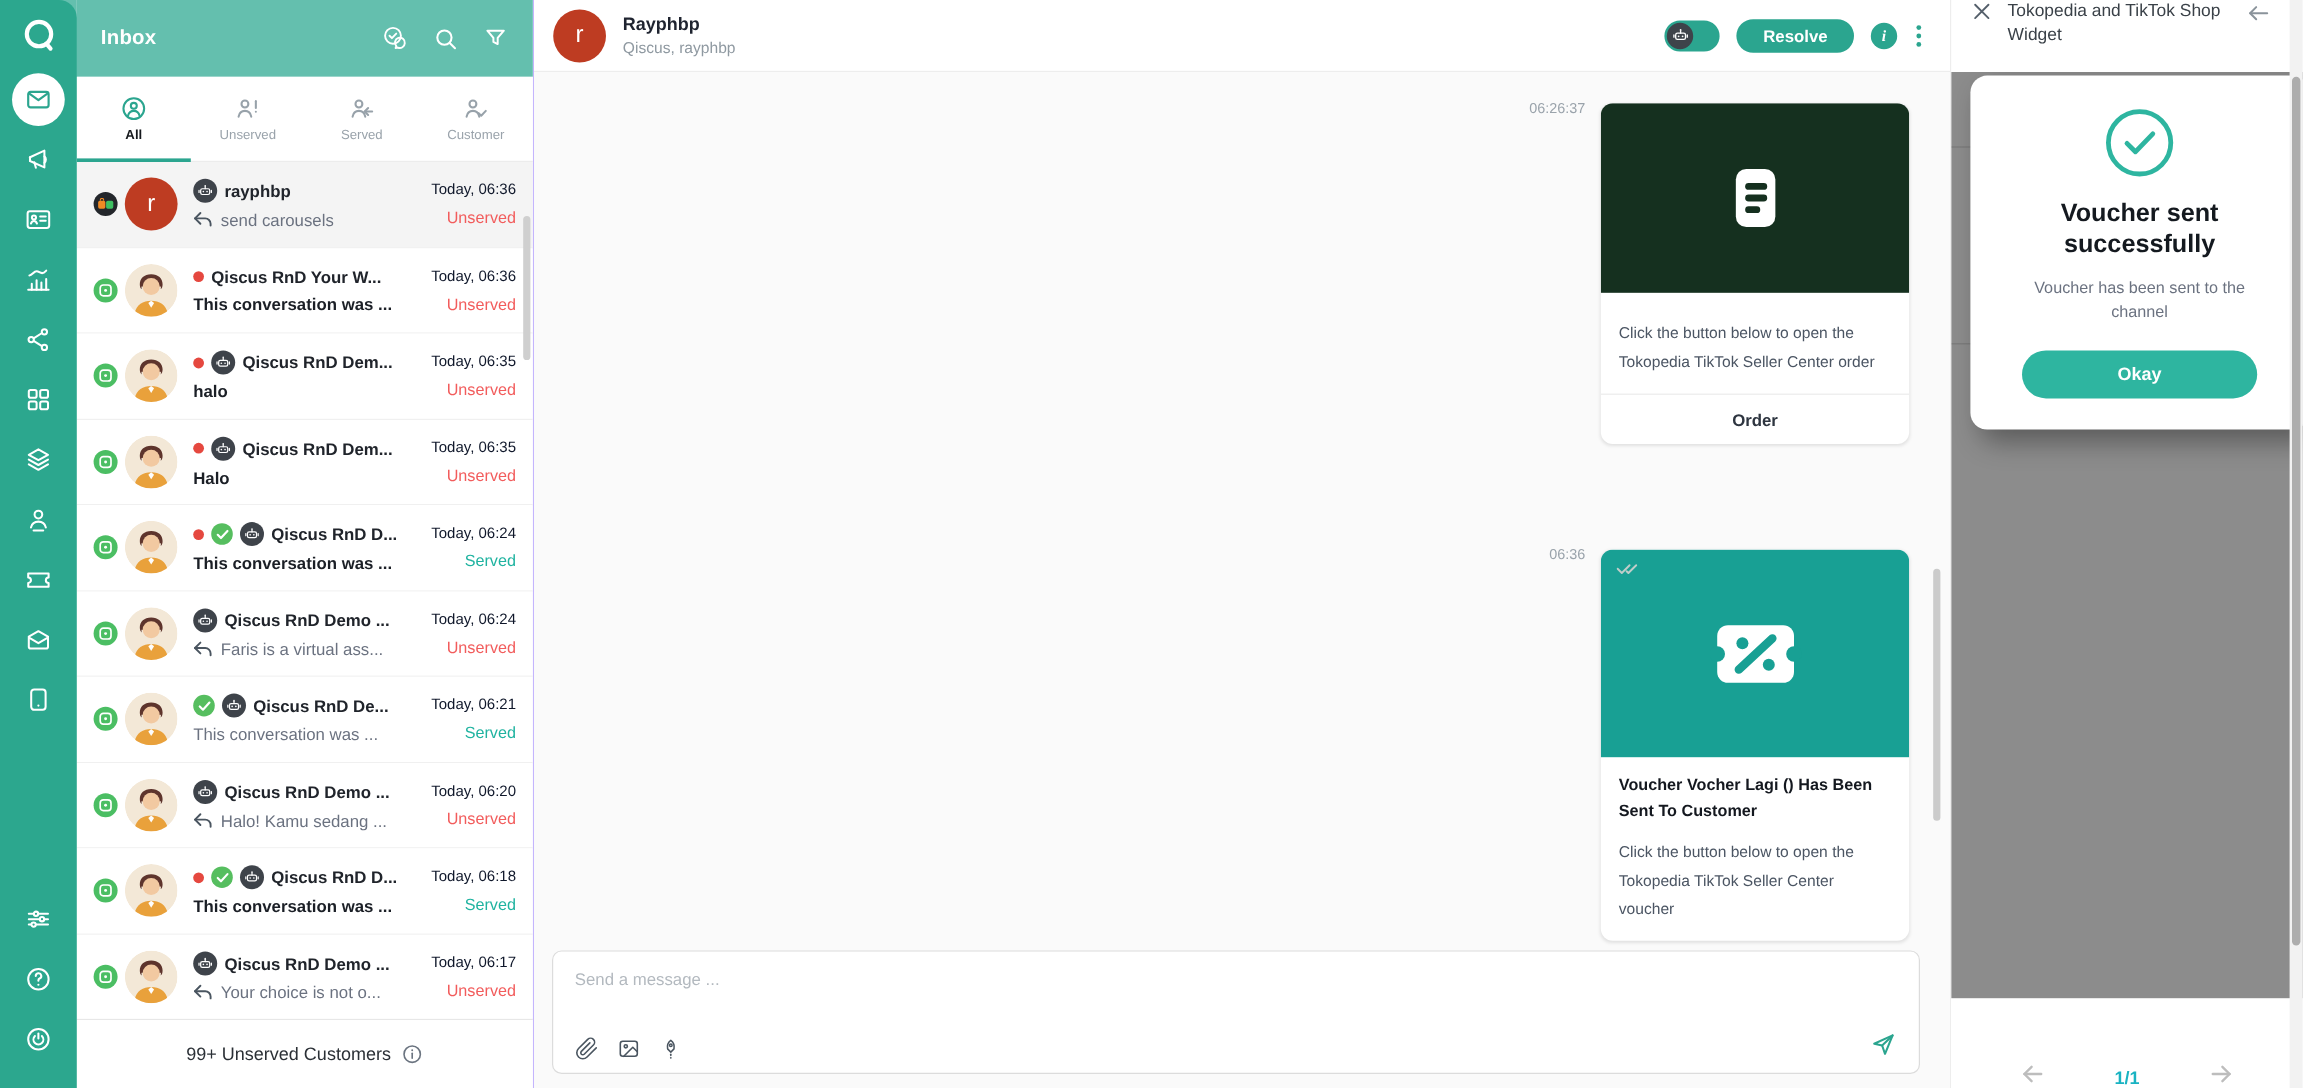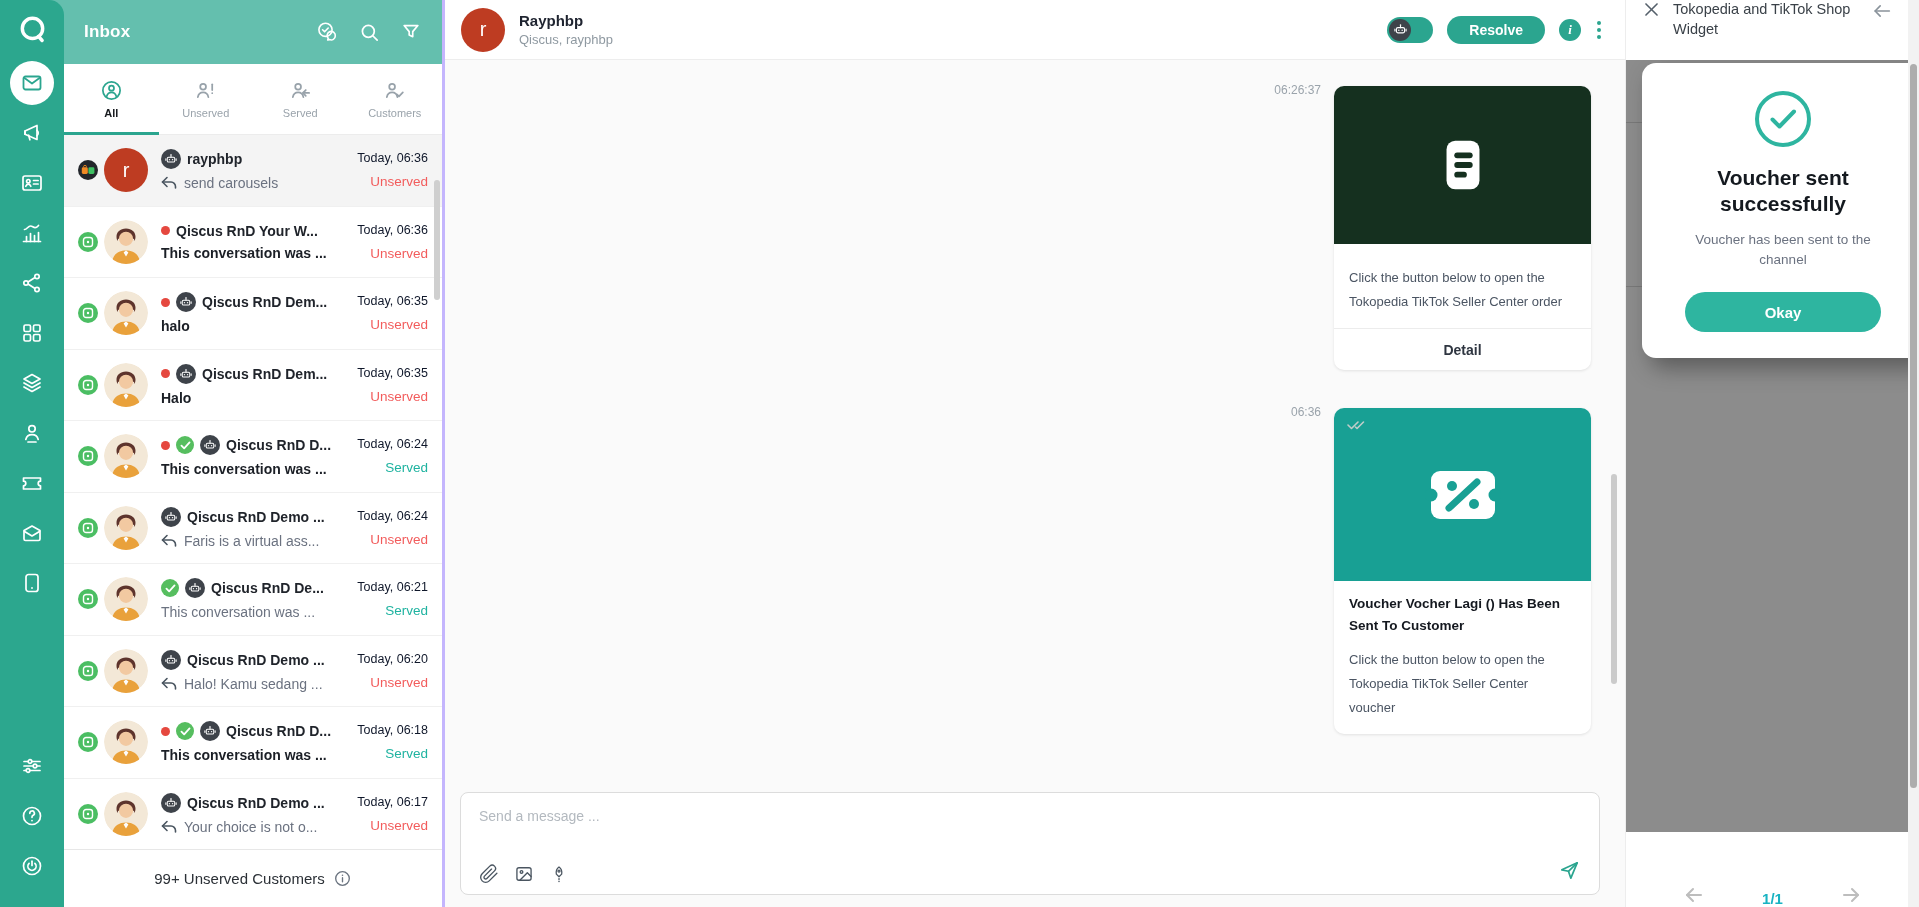--- a/index.html
+++ b/index.html
@@ -8,21 +8,21 @@
   .corner{position:absolute;left:48px;top:0;width:18px;height:64px;background:#64BFAE;z-index:0}
   
   .rail{position:relative;z-index:1;width:64px;background:#2CA78E;display:flex;flex-direction:column;align-items:center;border-top-right-radius:15px;flex:none}
   .rail-item{width:64px;height:50px;display:flex;align-items:center;justify-content:center;color:#fff;cursor:pointer}
   .rail-item .ic{display:flex;align-items:center;justify-content:center;color:#fff}
   .rail-item.logo{height:58px;cursor:default}
   .rail-item.active .ic{width:44px;height:44px;background:#fff;border-radius:50%;color:#2BA58F}
   .rail-spacer{flex:1}
   .rail-bottom{padding-bottom:16px}
   
-  .inbox{width:381px;flex:none;display:flex;flex-direction:column;background:#fff;border-right:3px solid #c4b5fd;position:relative;z-index:0}
+  .inbox{width:381px;flex:none;display:flex;flex-direction:column;background:#fff;border-right:1px solid #c4b5fd;position:relative;z-index:0}
   .inbox-head{height:64px;background:#64BFAE;display:flex;align-items:center;padding:0 20px;color:#fff}
   .inbox-title{font-size:17px;font-weight:600;letter-spacing:.2px}
   .inbox-head-icons{margin-left:auto;display:flex;gap:19px;align-items:center}
   .hicon{display:flex;cursor:pointer;color:#fff}
   .tabs{height:71px;display:flex;border-bottom:1px solid #ECECEC;background:#fff}
   .tab{flex:1;display:flex;flex-direction:column;align-items:center;justify-content:center;gap:5px;position:relative;cursor:pointer;color:#98A2AA}
   .tab .tlabel{font-size:11px;color:#9AA3AB}
   .tab.active{color:#2BA58F}
   .tab.active .tlabel{color:#16191d;font-weight:700}
   .tab.active::after{content:"";position:absolute;left:0;right:0;bottom:-1px;height:3px;background:#2BA58F}
@@ -59,21 +59,21 @@
   .chat-name{font-size:15px;font-weight:700;color:#1F2430}
   .chat-sub{font-size:13px;color:#8F99A1;margin-top:3px}
   .chat-head-right{margin-left:auto;display:flex;align-items:center;gap:14px}
   .bot-toggle{width:46px;height:26px;border-radius:13px;background:#2BA58F;display:flex;align-items:center;padding:2px;cursor:pointer}
   .bot-toggle .bot-badge{width:22px;height:22px;background:#3E434A}
   .resolve-btn{height:28px;padding:0 22px;border:none;border-radius:14px;background:#2BA58F;color:#fff;font-size:14px;font-weight:700;cursor:pointer;font-family:inherit}
   .info-chip{width:22px;height:22px;border-radius:50%;background:#2BA58F;color:#fff;font-size:13px;font-weight:700;display:flex;align-items:center;justify-content:center;font-family:"Liberation Serif",serif;font-style:italic;cursor:pointer}
   .kebab{display:flex;flex-direction:column;gap:3px;cursor:pointer;padding:2px}
   .kebab i{width:4px;height:4px;border-radius:50%;background:#2BA58F}
   .thread{flex:1;overflow:hidden;display:flex;flex-direction:column;align-items:flex-end;padding:26px 34px 0 0;position:relative}
-  .msg{display:flex;align-items:flex-start;gap:13px;margin-bottom:38px}
+  .msg{display:flex;align-items:flex-start;gap:13px;margin-bottom:88px}
   .ts{font-size:12px;color:#9AA3AB;margin-top:-3px}
   .card{width:257px;background:#fff;border-radius:10px;box-shadow:0 1px 3px rgba(0,0,0,.10);overflow:hidden}
   .card-img{display:flex;align-items:center;justify-content:center;position:relative}
   .card.order .card-img{height:158px;background:#15301F}
   .card.voucher .card-img{height:173px;background:#18A094}
   .ticks{position:absolute;top:9px;left:13px}
   .card-body{padding:12px 15px 14px}
   .card-title{font-size:13.5px;font-weight:700;color:#14181F;line-height:1.65}
   .card-desc{margin-top:10px;font-size:13px;color:#4B5563;line-height:1.85}
   .card-action{border-top:1px solid #ECECEC;height:42px;display:flex;align-items:center;justify-content:center;font-size:14px;font-weight:600;color:#2E3540;cursor:pointer}
@@ -300,21 +300,21 @@
             <path d="m17.5 11.5-3 3 3 3"></path>
           </svg>
         <span class="tlabel">Served</span>
       </div>
       <div class="tab">
         <svg width="23" height="23" viewBox="0 0 24 24" fill="none" stroke="currentColor" stroke-width="1.8" stroke-linecap="round" stroke-linejoin="round">
             <circle cx="9.5" cy="8" r="3"></circle>
             <path d="M4 19c.6-3.4 2.9-5 5.5-5s4.9 1.6 5.5 5"></path>
             <path d="m14.5 16 2.2 2.2 4-4.2"></path>
           </svg>
-        <span class="tlabel">Customers</span>
+        <span class="tlabel">Customer</span>
       </div>
     </div>
 
     <div class="convos" id="convo-list">
       <div class="convo selected">
     <div class="avwrap">
       <span class="ch-badge ch-marketplace">
               <svg width="14" height="11" viewBox="0 0 14 11">
                 <path d="M2.6 2.3V1.7a1.4 1.4 0 0 1 2.8 0v.6" stroke="#F08A24" fill="none" stroke-width="0.9"></path>
                 <rect x="0.8" y="2.3" width="6" height="6.6" rx="1.4" fill="#F08A24"></rect>
@@ -816,21 +816,21 @@
             <svg width="62" height="62" viewBox="0 0 64 64">
                 <rect x="15" y="7" width="34" height="50" rx="9" fill="#fff"></rect>
                 <rect x="23" y="19" width="19" height="6" rx="3" fill="#15301F"></rect>
                 <rect x="23" y="29" width="19" height="6" rx="3" fill="#15301F"></rect>
                 <rect x="23" y="39" width="13" height="6" rx="3" fill="#15301F"></rect>
               </svg>
           </div>
           <div class="card-body">
             <div class="card-desc">Click the button below to open the Tokopedia TikTok Seller Center order</div>
           </div>
-          <div class="card-action">Detail</div>
+          <div class="card-action">Order</div>
         </div>
       </div>
 
       <div class="msg">
         <span class="ts">06:36</span>
         <div class="card voucher">
           <div class="card-img">
             <span class="ticks">
               <svg width="20" height="12" viewBox="0 0 20 12" fill="none" stroke="#BFCDC9" stroke-width="1.6" stroke-linecap="round" stroke-linejoin="round">
                   <path d="m1 6 3.5 3.5L11 3"></path>

